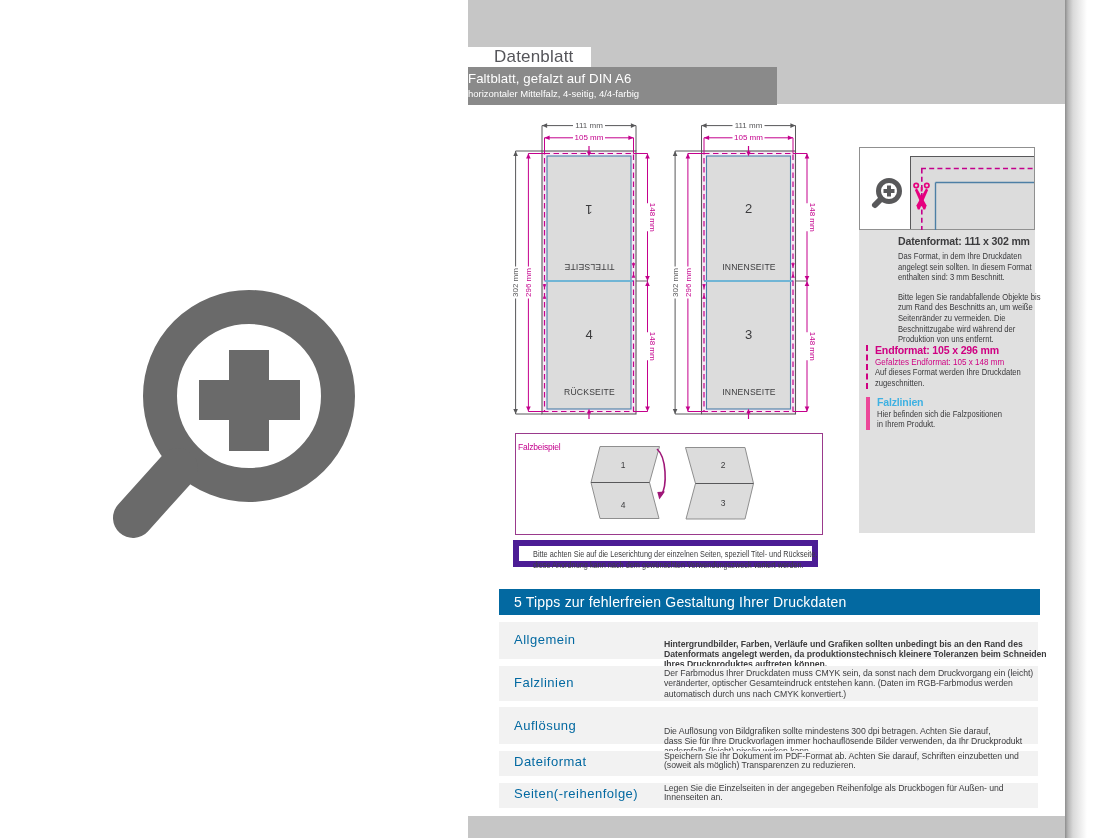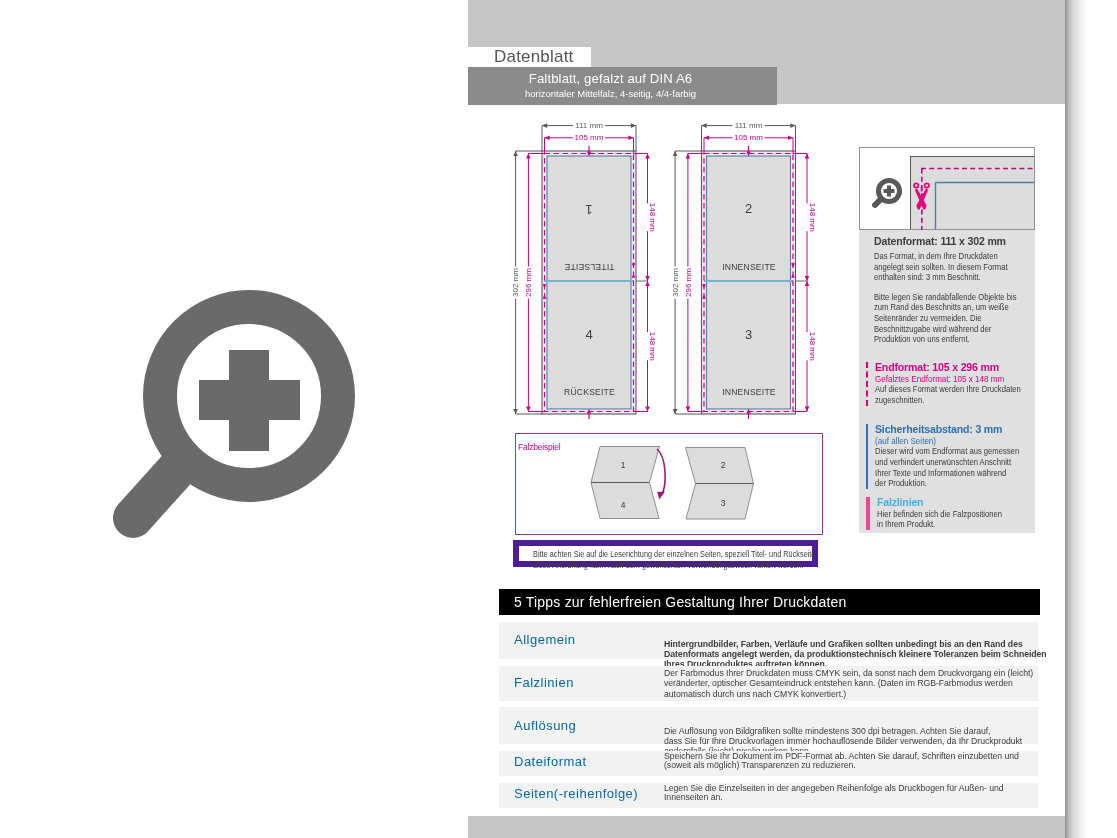--- a/index.html
+++ b/index.html
@@ -5,45 +5,45 @@
 body{width:1117px;height:838px;position:relative;background:#fff;
  font-family:"Liberation Sans",sans-serif;overflow:hidden;}
 .abs{position:absolute;}
 #panel{left:468px;top:0;width:597px;height:838px;background:#c6c6c6;}
 #shadow{left:1065px;top:0;width:26px;height:838px;
  background:linear-gradient(to right,#8d8d8d 0px,#b5b5b5 3px,#d9d9d9 8px,rgba(255,255,255,0) 22px);}
 #paper{left:468px;top:104px;width:597px;height:712px;background:#fff;}
 #dblatt{left:468px;top:47px;width:123px;height:20px;background:#fff;
  font-size:17px;color:#55555a;line-height:20px;padding-left:26px;box-sizing:border-box;letter-spacing:0.2px;}
 #banner{left:468px;top:67px;width:309px;height:38px;background:#8a8a8a;color:#fff;
- text-align:center;box-sizing:border-box;padding:4px 24px 0 0;}
+ text-align:left;box-sizing:border-box;padding:4px 24px 0 0;}
 #banner .t1{font-size:13.2px;letter-spacing:0.1px;}
 #banner .t2{font-size:9.5px;margin-top:2px;letter-spacing:0px;}
 
 #sbwhite{left:859px;top:147px;width:176px;height:83px;background:#fff;border:1px solid #909090;box-sizing:border-box;}
 #sbgray{left:859px;top:230px;width:176px;height:303px;background:#e0e0e0;box-sizing:border-box;
  font-size:9px;color:#39393b;line-height:10.6px;letter-spacing:0px;}
 #sbgray p{transform:scaleX(0.85);transform-origin:0 0;width:118%;white-space:nowrap;}
 #sbgray h3{transform:scaleX(0.92);transform-origin:0 0;width:109%;white-space:nowrap;}
-#sbgray .sec{padding-left:15px;padding-right:16px;}
+#sbgray .sec{padding-left:15px;padding-right:16px;margin-left:24px;}
 #sbgray .sec2{margin-left:7px;padding-left:7px;padding-right:8px;}
 #sbgray h3{margin:0;font-size:11.5px;line-height:11.5px;letter-spacing:-0.2px;}
 #sbgray p{margin:0;}
 .hdark{color:#3c3c3e;}
 .mag{color:#cf0082;}
 .blu{color:#2e6fae;}
 .cya{color:#3fb1e2;}
 
 #falz{left:515px;top:433px;width:308px;height:102px;border:1px solid #9a3a8c;box-sizing:border-box;}
 #falzlabel{left:518px;top:442px;font-size:8.5px;color:#c4008c;letter-spacing:-0.2px;}
 #redbox{left:513px;top:540px;width:305px;height:27px;border:6px solid #4c1d95;box-sizing:border-box;
  font-size:8.5px;color:#3c3c3e;line-height:10.5px;padding:3px 0 0 14px;letter-spacing:0px;}
 #redbox .in{transform:scaleX(0.86);transform-origin:0 0;width:120%;white-space:nowrap;}
 
-#tipps{left:499px;top:589px;width:541px;height:26px;background:#000000;color:#fff;
+#tipps{left:499px;top:589px;width:541px;height:26px;background:#0369a1;color:#fff;
  font-size:14px;line-height:26px;padding-left:15px;box-sizing:border-box;letter-spacing:0.2px;}
 .row{left:499px;width:539px;background:#f2f2f2;}
 .row .lab{position:absolute;left:15px;font-size:13px;color:#0369a1;letter-spacing:0.5px;}
 .row .des{position:absolute;left:165px;white-space:nowrap;font-size:8.7px;color:#3c3c3e;line-height:9.6px;letter-spacing:-0.05px;}
 </style></head>
 <body>
 <div class="abs" id="panel"></div>
 <div class="abs" id="paper"></div>
 <div class="abs" id="shadow"></div>
 <div class="abs" id="dblatt">Datenblatt</div>
@@ -201,29 +201,24 @@
  </svg>
 </div>
 <div class="abs" id="sbgray">
  <div class="sec" style="padding-top:5.5px;">
    <h3 class="hdark">Datenformat: 111 x 302 mm</h3>
    <p style="margin-top:4px;">Das Format, in dem Ihre Druckdaten<br>angelegt sein sollten. In diesem Format<br>enthalten sind: 3 mm Beschnitt.</p>
  </div>
  <div class="sec" style="padding-top:9px;">
    <p>Bitte legen Sie randabfallende Objekte bis<br>zum Rand des Beschnitts an, um weiße<br>Seitenränder zu vermeiden. Die<br>Beschnittzugabe wird während der<br>Produktion von uns entfernt.</p>
  </div>
- <div class="sec2" style="margin-top:17px;border-left:2px dashed #cf0082;">
+ <div class="sec2" style="border-left:2px dashed #cf0082;">
    <h3 class="mag">Endformat: 105 x 296 mm</h3>
    <p class="mag" style="font-size:9.5px;line-height:11.2px;">Gefalztes Endformat: 105 x 148 mm</p>
    <p>Auf dieses Format werden Ihre Druckdaten<br>zugeschnitten.</p>
- </div>
- <div class="sec2" style="margin-top:18px;border-left:2px solid #2e6fae;">
-   <h3 class="blu">Sicherheitsabstand: 3 mm</h3>
-   <p class="blu" style="font-size:9.5px;line-height:11.2px;">(auf allen Seiten)</p>
-   <p>Dieser wird vom Endformat aus gemessen<br>und verhindert unerwünschten Anschnitt<br>Ihrer Texte und Informationen während<br>der Produktion.</p>
  </div>
  <div class="sec2" style="margin-top:8.5px;border-left:4px solid #ec4899;">
    <h3 class="cya">Falzlinien</h3>
    <p>Hier befinden sich die Falzpositionen<br>in Ihrem Produkt.</p>
  </div>
 </div>
 
 <div class="abs" id="falz"></div>
 <div class="abs" id="falzlabel">Falzbeispiel</div>
 <svg class="abs" style="left:515px;top:433px" width="308" height="102" viewBox="0 0 308 102">

